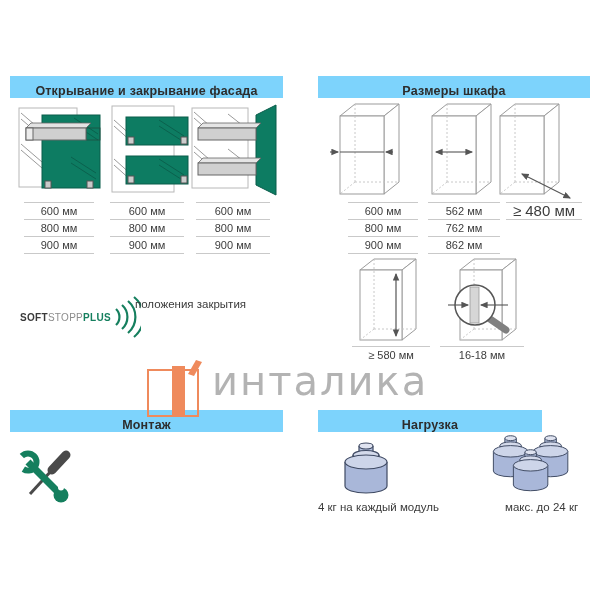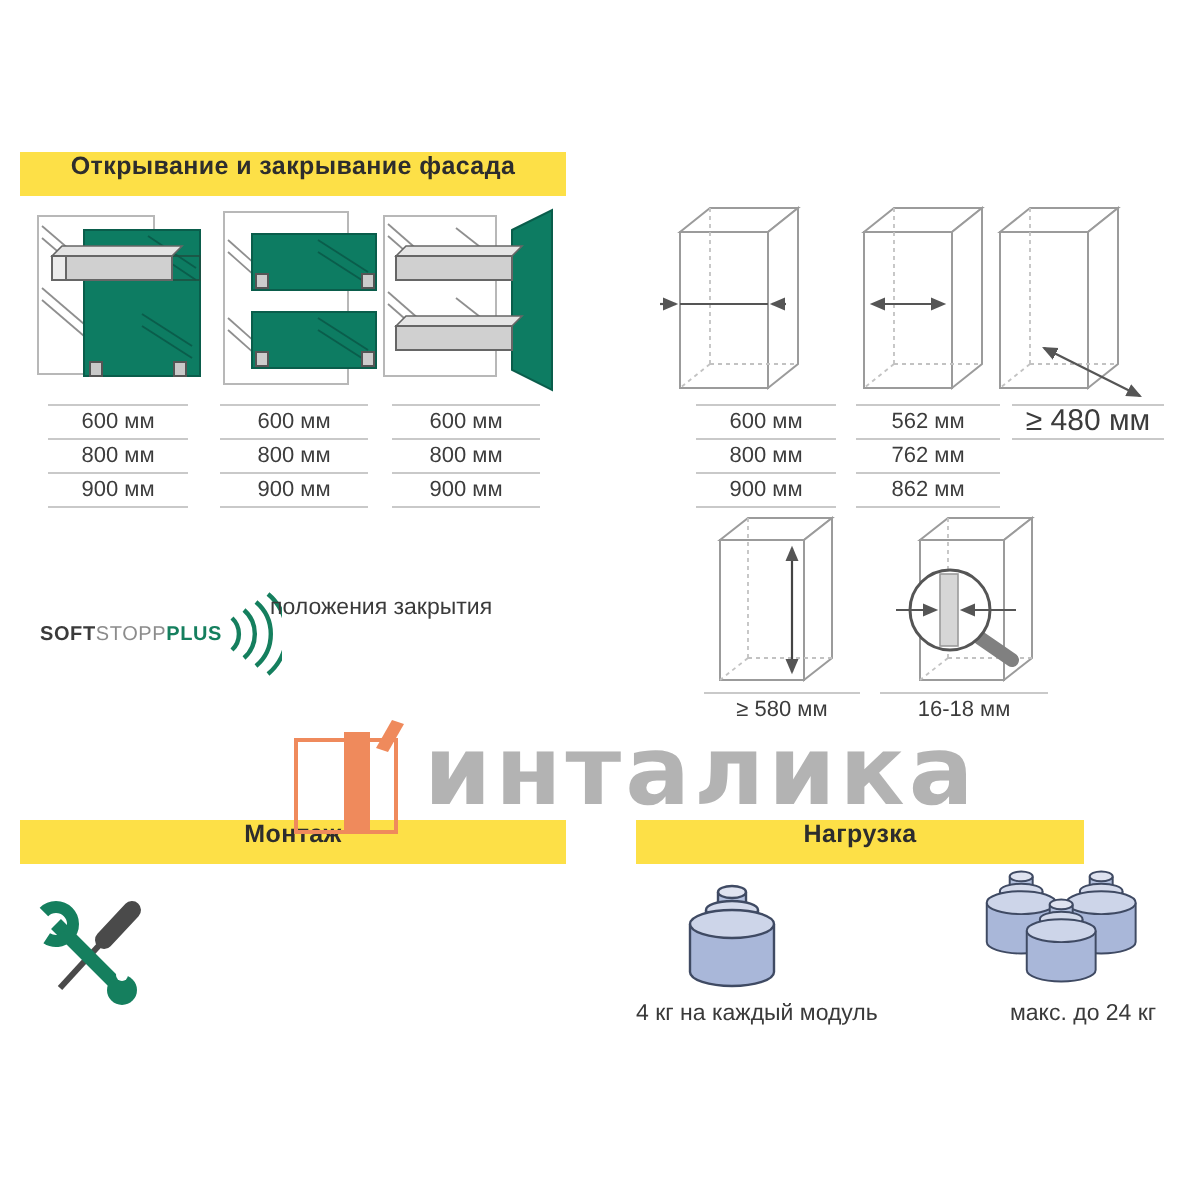--- a/index.html
+++ b/index.html
@@ -1,35 +1,35 @@
 <!DOCTYPE html>
 <html><head>
 <meta charset="utf-8">
 <style>
   html,body{margin:0;padding:0;background:#fff;}
   #page{position:relative;width:600px;height:600px;background:#ffffff;overflow:hidden;
         font-family:"Liberation Sans",sans-serif;color:#333;}
-  .hdr{position:absolute;height:22px;background:#fde047;display:flex;align-items:flex-start;
+  .hdr{position:absolute;height:22px;background:#7dd3fc;display:flex;align-items:flex-end;
        justify-content:center;font-weight:bold;font-size:12.5px;color:#2d2d2d;letter-spacing:.2px;}
   .diag{position:absolute;}
   .tcol{position:absolute;border-bottom:1px solid #c9c9c9;}
   .trow{height:16px;line-height:16px;border-top:1px solid #c9c9c9;font-size:11px;
         color:#3c3c3c;text-align:center;}
   .tsingle{position:absolute;height:16px;line-height:16px;border-top:1px solid #c9c9c9;
         border-bottom:1px solid #c9c9c9;font-size:15px;color:#3c3c3c;text-align:center;}
   .tlabel{position:absolute;height:16px;line-height:16px;border-top:1px solid #c9c9c9;
         font-size:11px;color:#3c3c3c;text-align:center;}
   .note{position:absolute;font-size:11.5px;line-height:15px;color:#3a3a3a;}
   .ss-logo{position:absolute;display:flex;align-items:center;}
   .ss-text{font-size:10px;letter-spacing:.3px;white-space:nowrap;}
   .ss-soft{font-weight:bold;color:#3a3a3a;margin-top:28px;}
   .ss-stopp{color:#8c8c8c;}
   .ss-plus{font-weight:bold;color:#157f5e;}
-  .wm-text{position:absolute;font-family:"DejaVu Sans",sans-serif;font-weight:bold;
-        font-size:48px;color:rgba(166,166,166,.85);letter-spacing:2px;z-index:6;}
+  .wm-text{position:absolute;font-family:"DejaVu Sans",sans-serif;font-weight:normal;
+        font-size:40px;color:rgba(166,166,166,.85);letter-spacing:2px;z-index:6;}
   .wm-logo{position:absolute;z-index:6;}
   .loadlabel{position:absolute;font-size:11.5px;color:#3a3a3a;}
 </style>
 </head>
 <body>
 
 <div id="page">
 
   <div class="hdr" style="left:10px;top:76px;width:273px">
     <span>Открывание и закрывание фасада</span>
@@ -123,20 +123,23 @@
         <path d="M9 9 A 16 16 0 0 1 9 33"></path>
         <path d="M15 5 A 21 21 0 0 1 15 37"></path>
         <path d="M21 1 A 26 26 0 0 1 21 41"></path>
       </g>
     </svg>
   </div>
   <div class="note" style="left:135px;top:297px;width:140px">
     <div>положения закрытия</div>
   </div>
 
+  <div class="hdr" style="left:318px;top:76px;width:272px">
+    <span>Размеры шкафа</span>
+  </div>
 
   <svg class="diag" style="left:330px;top:100px" width="85" height="105" viewBox="0 0 85 105">
     <defs>
         <marker id="ah1" markerWidth="8" markerHeight="8" refX="6" refY="3" orient="auto">
       <path d="M0,0 L7,3 L0,6 Z" fill="#555"></path>
         </marker>
       </defs>
     <polygon points="10,16 25,4 69,4 54,16" fill="#fff" stroke="#9b9b9b"></polygon>
     <polygon points="54,16 69,4 69,82 54,94" fill="#fff" stroke="#9b9b9b"></polygon>
     <rect x="10" y="16" width="44" height="78" fill="#fff" stroke="#9b9b9b"></rect>

